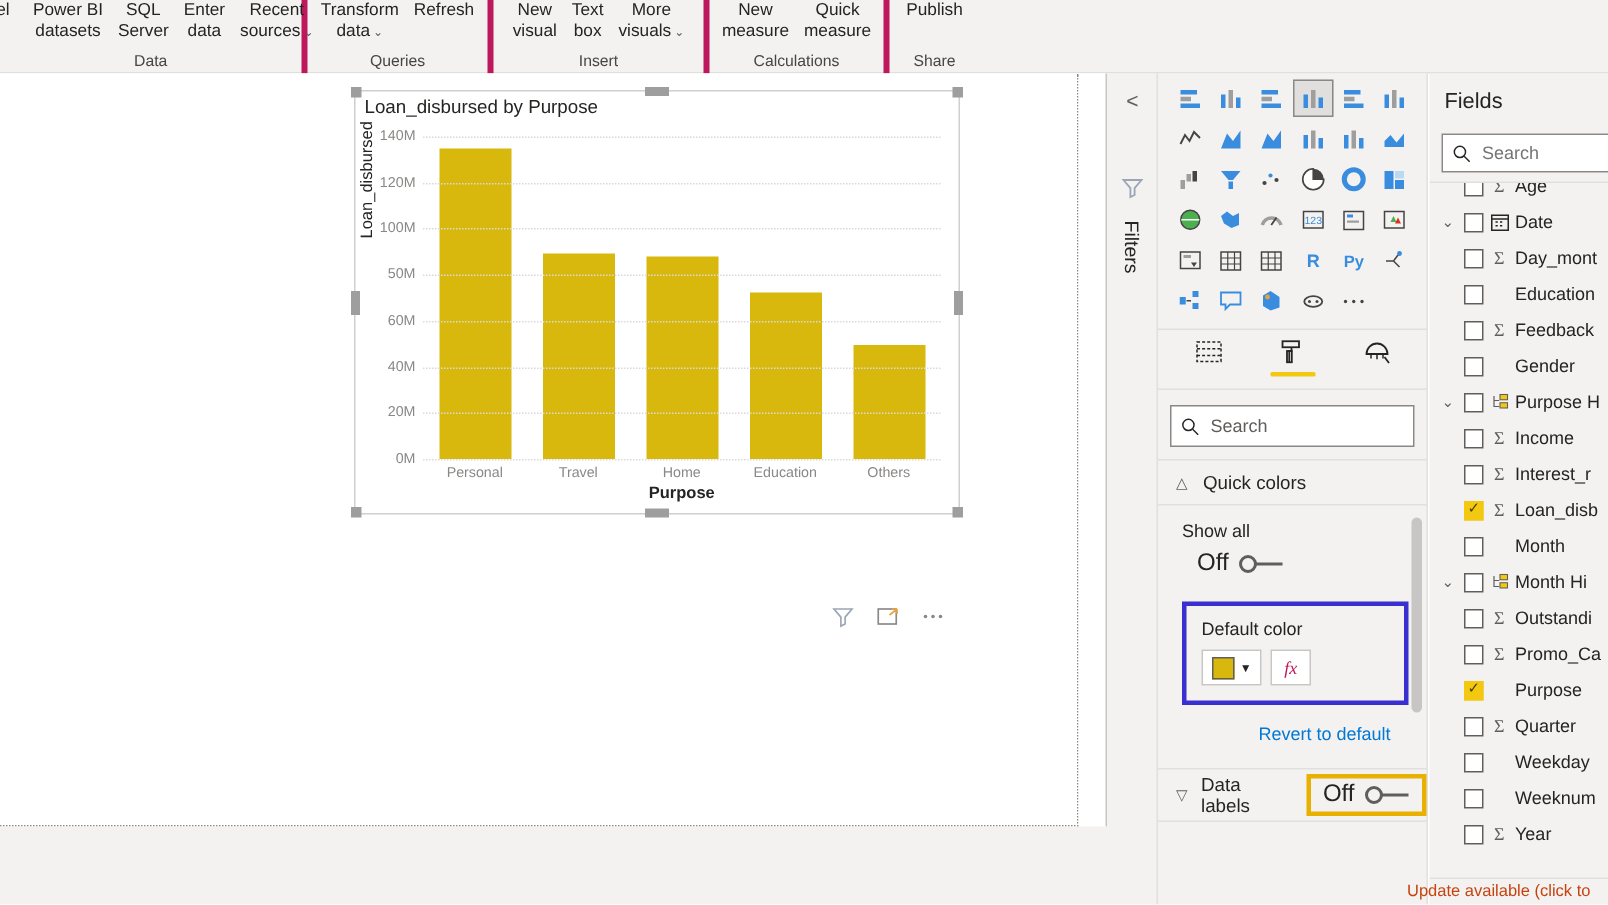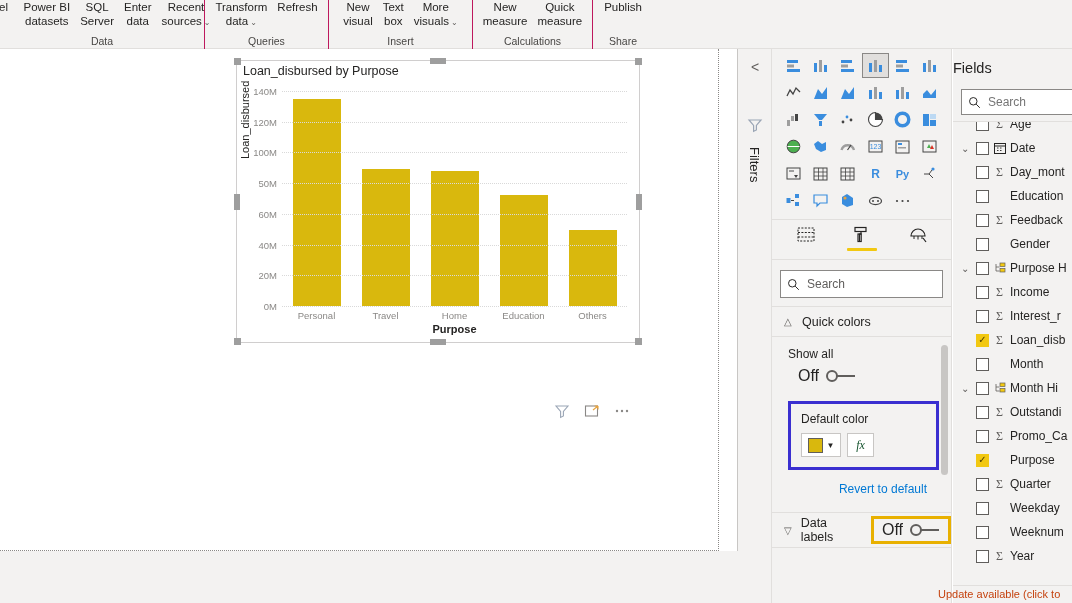--- a/index.html
+++ b/index.html
@@ -14,21 +14,21 @@
 
   
   .ribbon {
     position: absolute; top: 0; left: 0; width: 1072px; height: 49px;
     background: #f3f2f1; border-bottom: 1px solid #e1dfdd;
   }
   .ribbon-groups { display: flex; height: 49px; align-items: stretch; }
   .rgroup {
     position: relative; display: flex; flex-direction: column;
     justify-content: flex-start; align-items: center;
-    border-right: 1px solid #be185d; padding: 0 6px;
+    border-right: 4px solid #be185d; padding: 0 6px;
   }
   .rgroup:last-child { border-right: none; }
   .rg-items { display: flex; align-items: flex-start; height: 34px; gap: 0px; }
   .rg-label {
     font-size: 10.5px; color: #484644; line-height: 13px;
     margin-top: 1px; text-align: center; width: 100%;
   }
   .rbtn {
     display: flex; flex-direction: column; align-items: center; justify-content: flex-start;
     padding: 0 5px; cursor: pointer; min-width: 30px;
@@ -196,38 +196,38 @@
   .hl-gold { border: 3px solid #e8b000; padding: 2px 8px; }
   .color-row { display: flex; align-items: center; gap: 6px; margin-top: 7px; }
   .swatch-btn {
     width: 40px; height: 24px; background: #ffffff; border: 1px solid #c8c6c4;
     display: flex; align-items: center; justify-content: center; gap: 4px; cursor: pointer;
   }
   .swatch { width: 15px; height: 15px; border: 1px solid #605e5c; }
   .fx-btn {
     width: 27px; height: 24px; background: #ffffff; border: 1px solid #c8c6c4;
     display: flex; align-items: center; justify-content: center; cursor: pointer;
-    font-style: italic; font-size: 12px; color: #14532d;
+    font-style: italic; font-size: 12px; color: #be185d;
     font-family: "Liberation Serif", serif;
   }
   .revert {
     text-align: right; font-size: 12px; color: #0078d4; cursor: pointer;
     padding: 12px 12px 10px 0;
   }
   .fmt-scrollbar {
     position: absolute; right: 3px; top: 8px; width: 7px; height: 130px;
     background: #c8c6c4; border-radius: 4px; cursor: pointer;
   }
 
   
   .fieldspane {
     position: absolute; top: 49px; left: 953px; width: 119px; height: 554px;
     background: #f3f2f1; overflow: hidden;
   }
-  .fp-head { height: 38px; display: flex; align-items: center; }
+  .fp-head { height: 38px; display: flex; align-items: center; padding-left: 10px; }
   .fp-title { font-size: 14.5px; color: #252423; }
   .fp-search {
     margin: 2px 0 6px 8px; height: 26px; width: 130px; background: #ffffff;
     border: 1px solid #8a8886; display: flex; align-items: center;
     padding: 0 6px; gap: 7px; cursor: text;
   }
   .fp-search input {
     border: none; outline: none; font-size: 12px; color: #252423;
     font-family: "Liberation Sans", sans-serif; background: transparent; width: 82px;
   }

